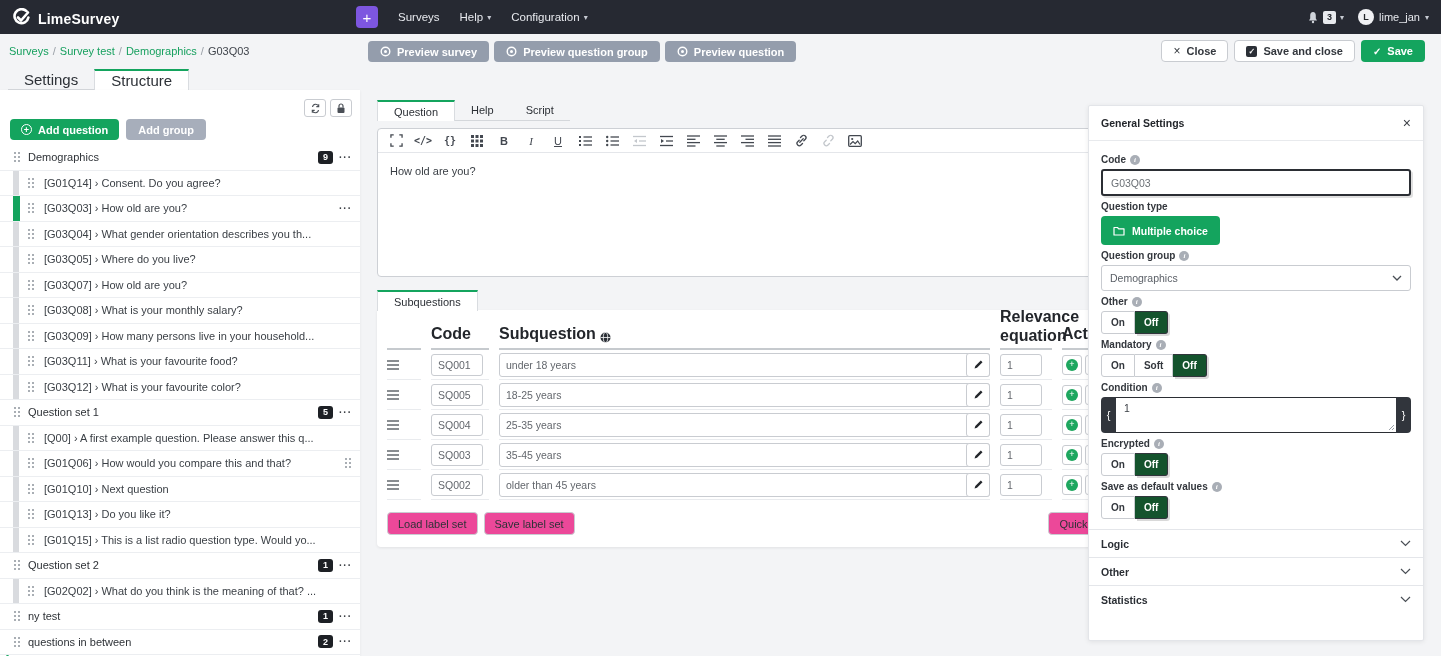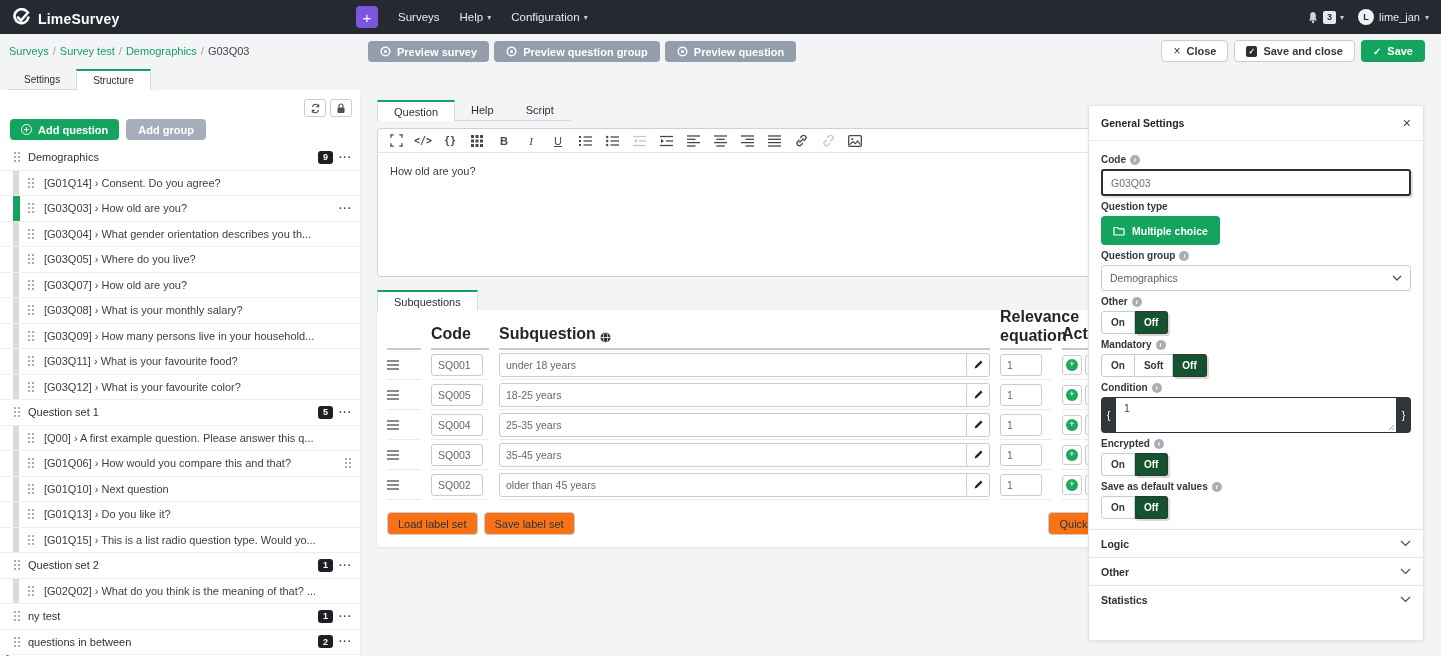--- a/index.html
+++ b/index.html
@@ -28,21 +28,21 @@
   .previews{position:absolute;top:41px;left:368px;display:flex;gap:5px}
   .btn-gray{display:flex;align-items:center;gap:6px;background:#949dac;color:#fff;font-size:11px;font-weight:bold;border:none;border-radius:4px;padding:0 12px;height:21px;cursor:pointer}
   .actions{position:absolute;top:40px;right:16px;display:flex;gap:6px}
   .btn-white{display:flex;align-items:center;gap:6px;background:#fff;color:#33373d;font-size:11px;font-weight:bold;border:1px solid #c9ccd1;border-radius:4px;padding:0 11px;height:22px;cursor:pointer}
   .btn-green{display:flex;align-items:center;gap:6px;background:#14a45e;color:#fff;font-size:11px;font-weight:bold;border:none;border-radius:4px;padding:0 12px;height:22px;cursor:pointer}
   .x-glyph{font-size:12px;font-weight:normal}
   .chk-ico{width:11px;height:11px;background:#2b2f36;border-radius:2px;color:#fff;font-size:8px;display:flex;align-items:center;justify-content:center}
   .check-glyph{font-size:10px}
 
   
-  .page-tabs{position:absolute;top:69px;left:8px;display:flex;font-size:10px}
+  .page-tabs{position:absolute;top:69px;left:8px;display:flex;font-size:15px}
   .tab{padding:4px 16px;height:21px;display:flex;align-items:center;color:#2c3036;cursor:pointer;border-bottom:1px solid #d4d7db}
   .tab.active{background:#fff;border:1px solid #d9dcE0;border-bottom:none;border-top:2px solid #14a45e;font-weight:normal}
 
   
   .sidebar{position:absolute;top:90px;left:0;width:360px;bottom:0;background:#fff;box-shadow:0 1px 3px rgba(0,0,0,.06)}
   .side-tools{position:absolute;top:9px;right:8px;display:flex;gap:4px}
   .tool-btn{width:22px;height:18px;background:#fff;border:1px solid #c9ccd1;border-radius:3px;display:flex;align-items:center;justify-content:center;cursor:pointer}
   .side-add{position:absolute;top:29px;left:10px;display:flex;gap:7px}
   .btn-addq{display:flex;align-items:center;gap:6px;background:#14a45e;color:#fff;font-size:11px;font-weight:bold;border:none;border-radius:4px;padding:0 11px;height:21px;cursor:pointer}
   .plus-circle{width:11px;height:11px;border:1px solid #fff;border-radius:50%;font-size:9px;display:flex;align-items:center;justify-content:center}
@@ -87,21 +87,21 @@
   .rel-inp{width:42px;height:22px}
   .sub-wrap{position:relative;flex:1;display:flex}
   .sub-inp{width:100%;height:24px;padding-right:26px}
   .pencil-btn{position:absolute;right:0;top:0;width:24px;height:24px;background:#fff;border:1px solid #c9ccd1;border-radius:3px;display:flex;align-items:center;justify-content:center;cursor:pointer}
   .act-btn{width:20px;height:20px;background:#fff;border:1px solid #c9ccd1;border-radius:3px;display:flex;align-items:center;justify-content:center;cursor:pointer;margin-right:3px}
   .dot-g,.dot-r{width:12px;height:12px;border-radius:50%;color:#fff;font-size:9px;line-height:1;display:flex;align-items:center;justify-content:center}
   .dot-g{background:#1ea75f}
   .dot-r{background:#e05260}
   .sub-foot{display:flex;margin-top:12px}
   .foot-left{display:flex;gap:6px}
-  .btn-plain{background:#f97316;border:1px solid #c9ccd1;border-radius:4px;font-size:11px;color:#2e3237;padding:0 10px;height:23px;cursor:pointer;font-family:"Liberation Sans",sans-serif}
+  .btn-plain{background:#ec4899;border:1px solid #c9ccd1;border-radius:4px;font-size:11px;color:#2e3237;padding:0 10px;height:23px;cursor:pointer;font-family:"Liberation Sans",sans-serif}
   .quick{margin-left:auto}
 
   
   .panel{position:absolute;left:1088px;top:105px;width:336px;height:536px;background:#fff;border:1px solid #e3e5e9;border-radius:2px;box-shadow:0 1px 5px rgba(0,0,0,.08)}
   .panel-head{display:flex;align-items:center;padding:9px 12px;border-bottom:1px solid #e8eaed;font-size:10.5px;font-weight:bold;color:#23262b}
   .panel-x{margin-left:auto;font-size:14px;color:#3b3f45;cursor:pointer;font-weight:normal}
   .panel-body{padding:8px 12px 0}
   .f-label{font-size:10px;font-weight:bold;color:#33373d;display:flex;align-items:center;gap:4px;margin:5px 0 4px}
   .info-i{width:10px;height:10px;border-radius:50%;background:#a9aeb6;color:#fff;font-size:7px;font-style:italic;font-family:"Liberation Serif",serif;display:flex;align-items:center;justify-content:center}
   .code-field{width:100%;height:27px;border:2px solid #2b2e34;border-radius:3px;font-size:10.5px;color:#6b7076;padding:0 8px;font-family:"Liberation Sans",sans-serif;box-shadow:2px 2px 0 rgba(0,0,0,.12)}

